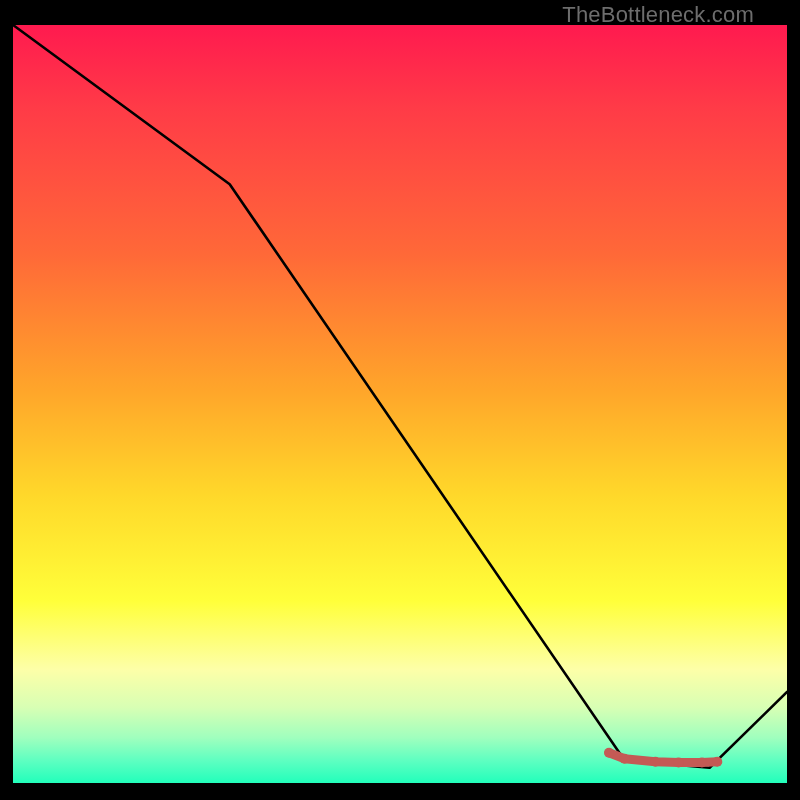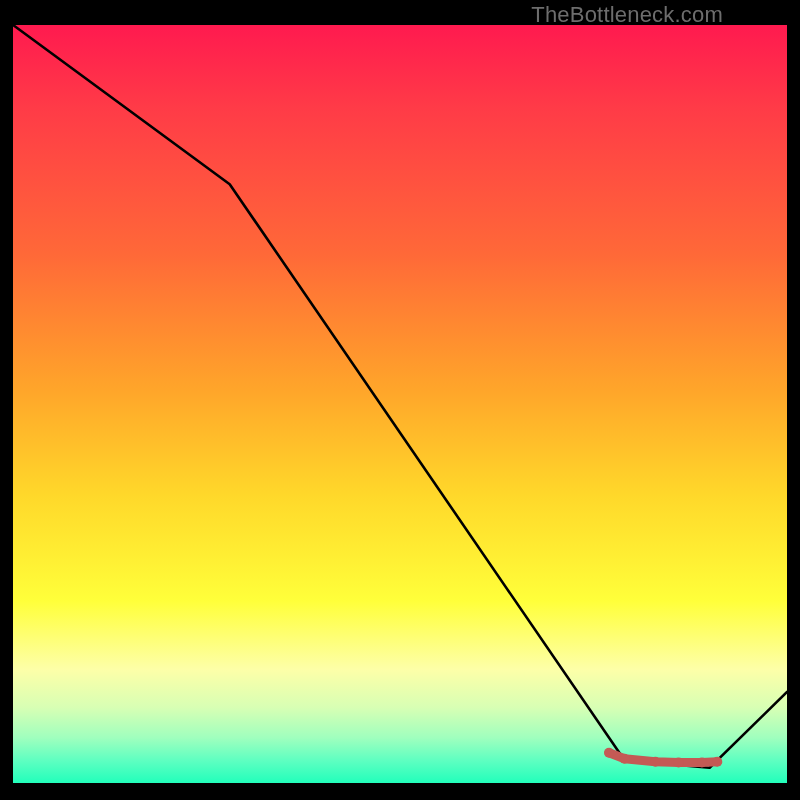--- a/index.html
+++ b/index.html
@@ -9,20 +9,21 @@
     height: 800px;
     background: #000;
     overflow: hidden;
     font-family: Arial, Helvetica, sans-serif;
   }
   .frame {
     position: relative;
     width: 731px;
     height: 800px;
     background: #000;
+    padding-left: 31px;
   }
   .watermark {
     position: absolute;
     top: 2px;
     right: 8px;
     color: #6d6d6d;
     font-size: 22px;
     font-weight: 500;
     letter-spacing: 0.2px;
     z-index: 5;

